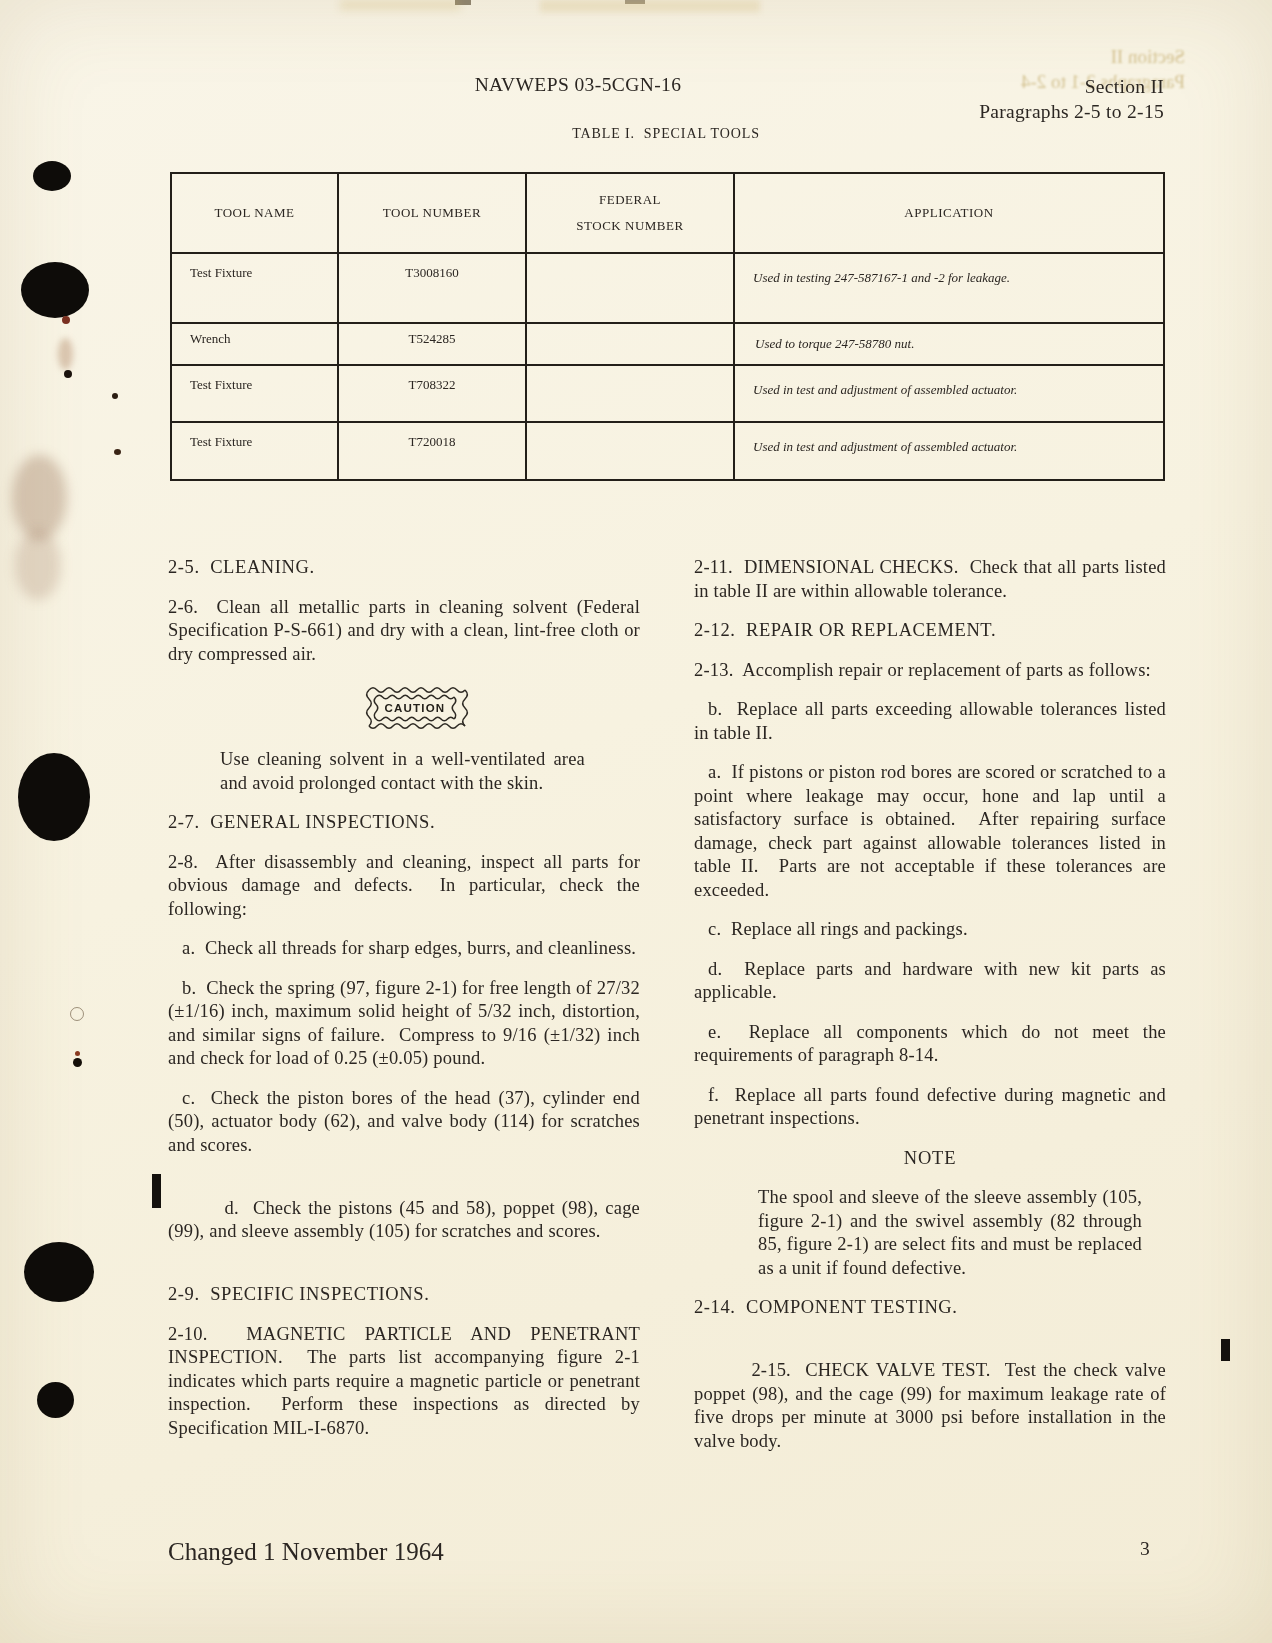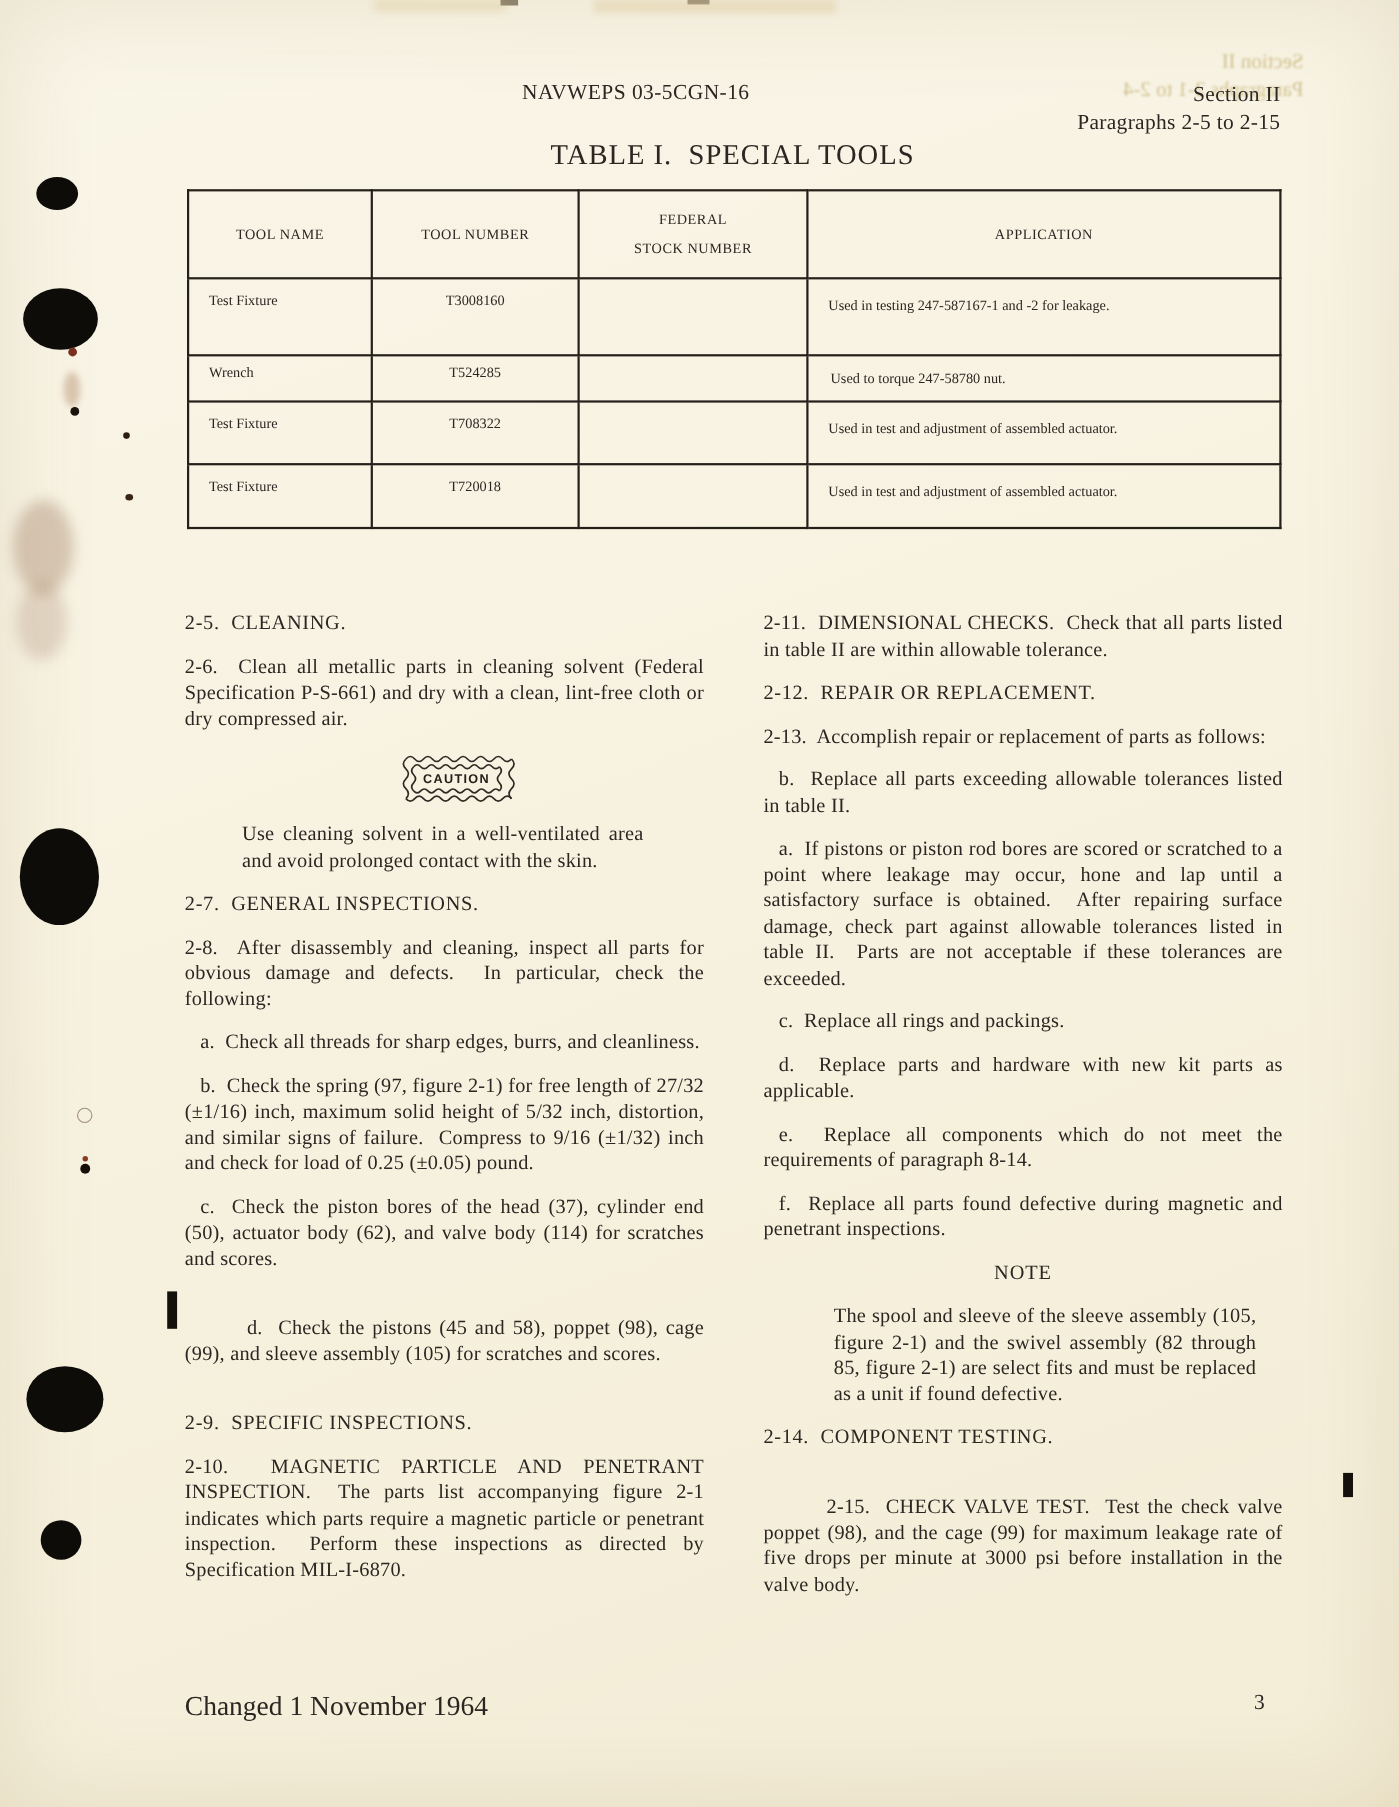--- a/index.html
+++ b/index.html
@@ -14,31 +14,31 @@
   
   .hdr-doc { position:absolute; top:74px; left:168px; width:820px; text-align:center;
              font-size:19.5px; letter-spacing:0.4px; }
   .hdr-right { position:absolute; top:74px; right:108px; text-align:right;
                font-size:19.5px; line-height:25px; letter-spacing:0.3px; }
   .ghost { position:absolute; top:44px; left:985px; width:200px; text-align:left;
            transform:scaleX(-1); color:rgba(178,148,66,0.5); filter:blur(1.1px);
            font-size:19px; line-height:25px; }
   
   .tbl-title { position:absolute; top:126px; left:168px; width:996px; text-align:center;
-               font-size:26px; letter-spacing:0.9px; white-space:pre; }
+               font-size:14px; letter-spacing:0.9px; white-space:pre; }
   table.tools { position:absolute; top:172px; left:170px; width:993px;
                 border-collapse:collapse; table-layout:fixed; font-size:13px; }
   table.tools td { border:2.5px solid #231f19; overflow:hidden; }
   tr.r-head { height:80px; }
   tr.r1 { height:70px; } tr.r2 { height:42px; } tr.r3 { height:57px; } tr.r4 { height:58px; }
   td.hcell { text-align:center; vertical-align:middle; line-height:26px; letter-spacing:0.5px; }
   td.c-name { vertical-align:top; padding:11px 0 0 18px; }
   td.c-num  { vertical-align:top; padding-top:11px; text-align:center; }
   td.c-fsn  { vertical-align:top; }
-  td.c-app  { vertical-align:top; padding:9px 14px 0 18px; line-height:29px; }
+  td.c-app  { vertical-align:top; padding:9px 14px 0 18px; line-height:29px;font-style:italic; }
   tr.r2 td.c-name, tr.r2 td.c-num { padding-top:7px; }
   tr.r2 td.c-app { padding-top:5px;padding-left:20px; }
   
   .cols { position:absolute; left:168px; top:556px; width:998px; display:flex; gap:54px; }
   .col { width:472px; font-size:18.5px; line-height:23.5px; text-align:justify;
          letter-spacing:0.2px; }
   .para { margin:0 0 16px 0; white-space:pre-wrap; position:relative; }
   .h { letter-spacing:0.6px; }
   .item { text-indent:14px; }
   .caution-wrap { margin:12px 0 14px 0; text-align:center; }

